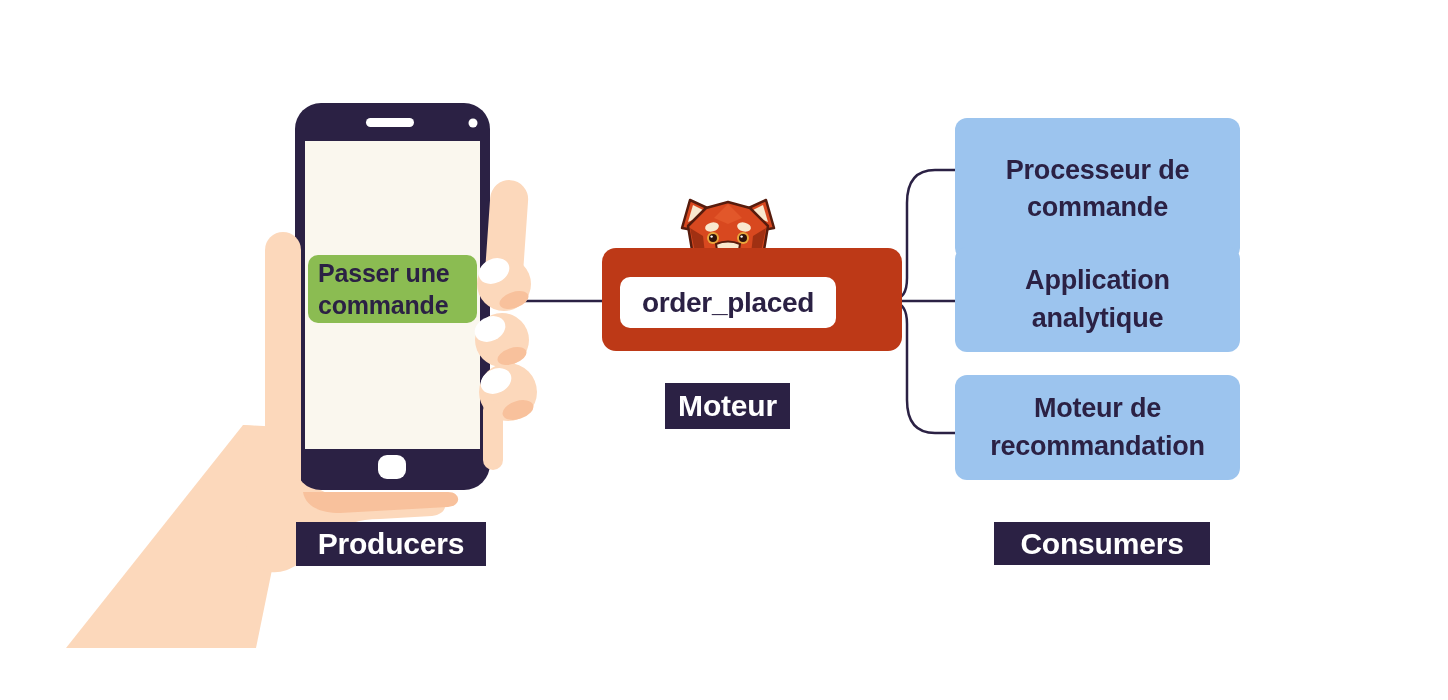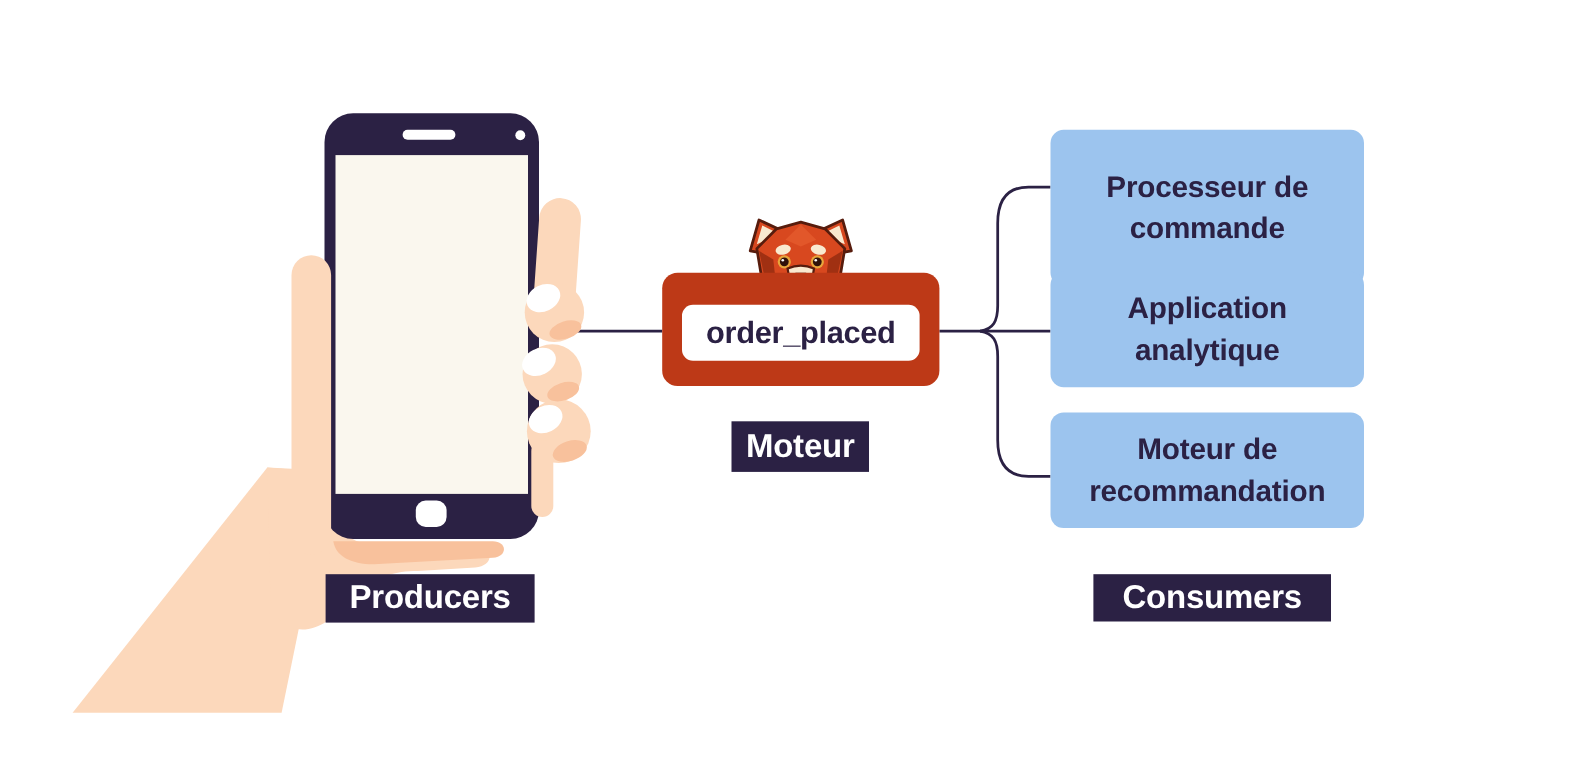--- a/index.html
+++ b/index.html
@@ -18,21 +18,21 @@
     left:308px;top:255px;width:169px;height:68px;
     background:#8bbc52;border-radius:10px;
     display:flex;align-items:center;
     box-sizing:border-box;padding:4px 10px;
     color:#2b2144;font-size:25px;font-weight:700;line-height:1.3;
     letter-spacing:-0.2px;
   }
 
   
   .topic-box{
-    left:602px;top:248px;width:252px;height:103px;
+    left:602px;top:248px;width:300px;height:103px;
     background:#bd3917;border-radius:14px;
   }
   .topic-inner{
     position:absolute;left:18px;top:29px;width:216px;height:51px;
     background:#ffffff;border-radius:10px;
     display:flex;align-items:center;justify-content:center;
     color:#2b2144;font-size:28px;font-weight:700;letter-spacing:-0.3px;
   }
 
   
@@ -105,20 +105,23 @@
       <rect x="483" y="400" width="20" height="70" rx="10" fill="#fcd8bb"></rect>
       <ellipse cx="514" cy="300" rx="15" ry="8" fill="#f8c19c" transform="rotate(-18 514 300)"></ellipse>
       <ellipse cx="512" cy="356" rx="15" ry="8" fill="#f8c19c" transform="rotate(-18 512 356)"></ellipse>
       <ellipse cx="518" cy="410" rx="16" ry="9" fill="#f8c19c" transform="rotate(-18 518 410)"></ellipse>
       <ellipse cx="494" cy="271" rx="16" ry="12" fill="#ffffff" transform="rotate(-26 494 271)"></ellipse>
       <ellipse cx="490" cy="329" rx="16" ry="12" fill="#ffffff" transform="rotate(-26 490 329)"></ellipse>
       <ellipse cx="496" cy="381" rx="16" ry="12" fill="#ffffff" transform="rotate(-26 496 381)"></ellipse>
     </g>
   </svg>
 
+  <div class="abs phone-button">
+    <span>Passer une commande</span>
+  </div>
 
   <svg class="abs mascot" viewBox="0 0 108 86">
     <g stroke="#571c0d" stroke-width="2.5" stroke-linejoin="round">
       <path d="M 8 34 L 16 6 L 42 18 L 30 38 Z" fill="#d8481f"></path>
       <path d="M 100 34 L 92 6 L 66 18 L 78 38 Z" fill="#d8481f"></path>
     </g>
     <path d="M 14 28 L 19 11 L 35 19 Z" fill="#f9e9cf"></path>
     <path d="M 94 28 L 89 11 L 73 19 Z" fill="#f9e9cf"></path>
     <path d="M 54 8 L 76 14 L 94 32 L 90 56 L 72 76 L 54 84 L 36 76 L 18 56 L 14 32 L 32 14 Z" fill="#d8481f" stroke="#571c0d" stroke-width="2.5" stroke-linejoin="round"></path>
     <path d="M 54 10 L 68 24 L 54 30 L 40 24 Z" fill="#e2572a"></path>

